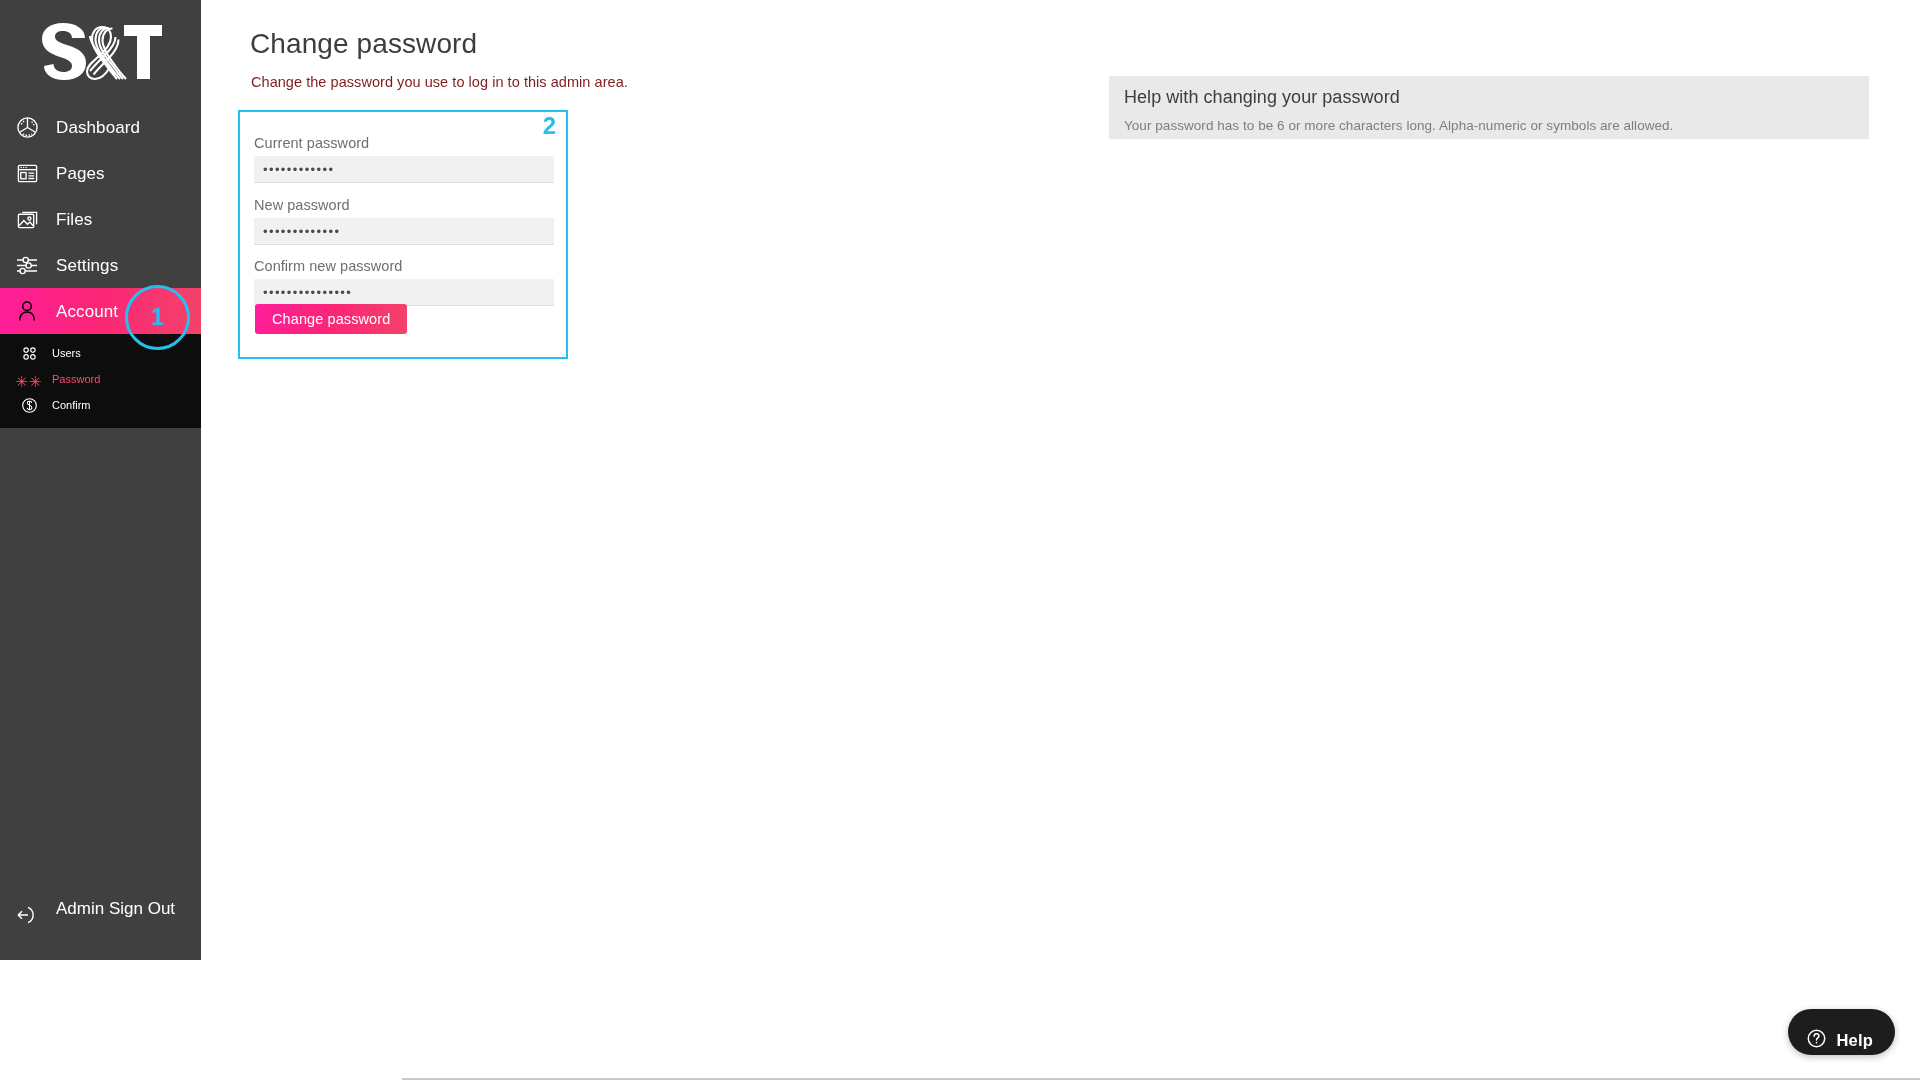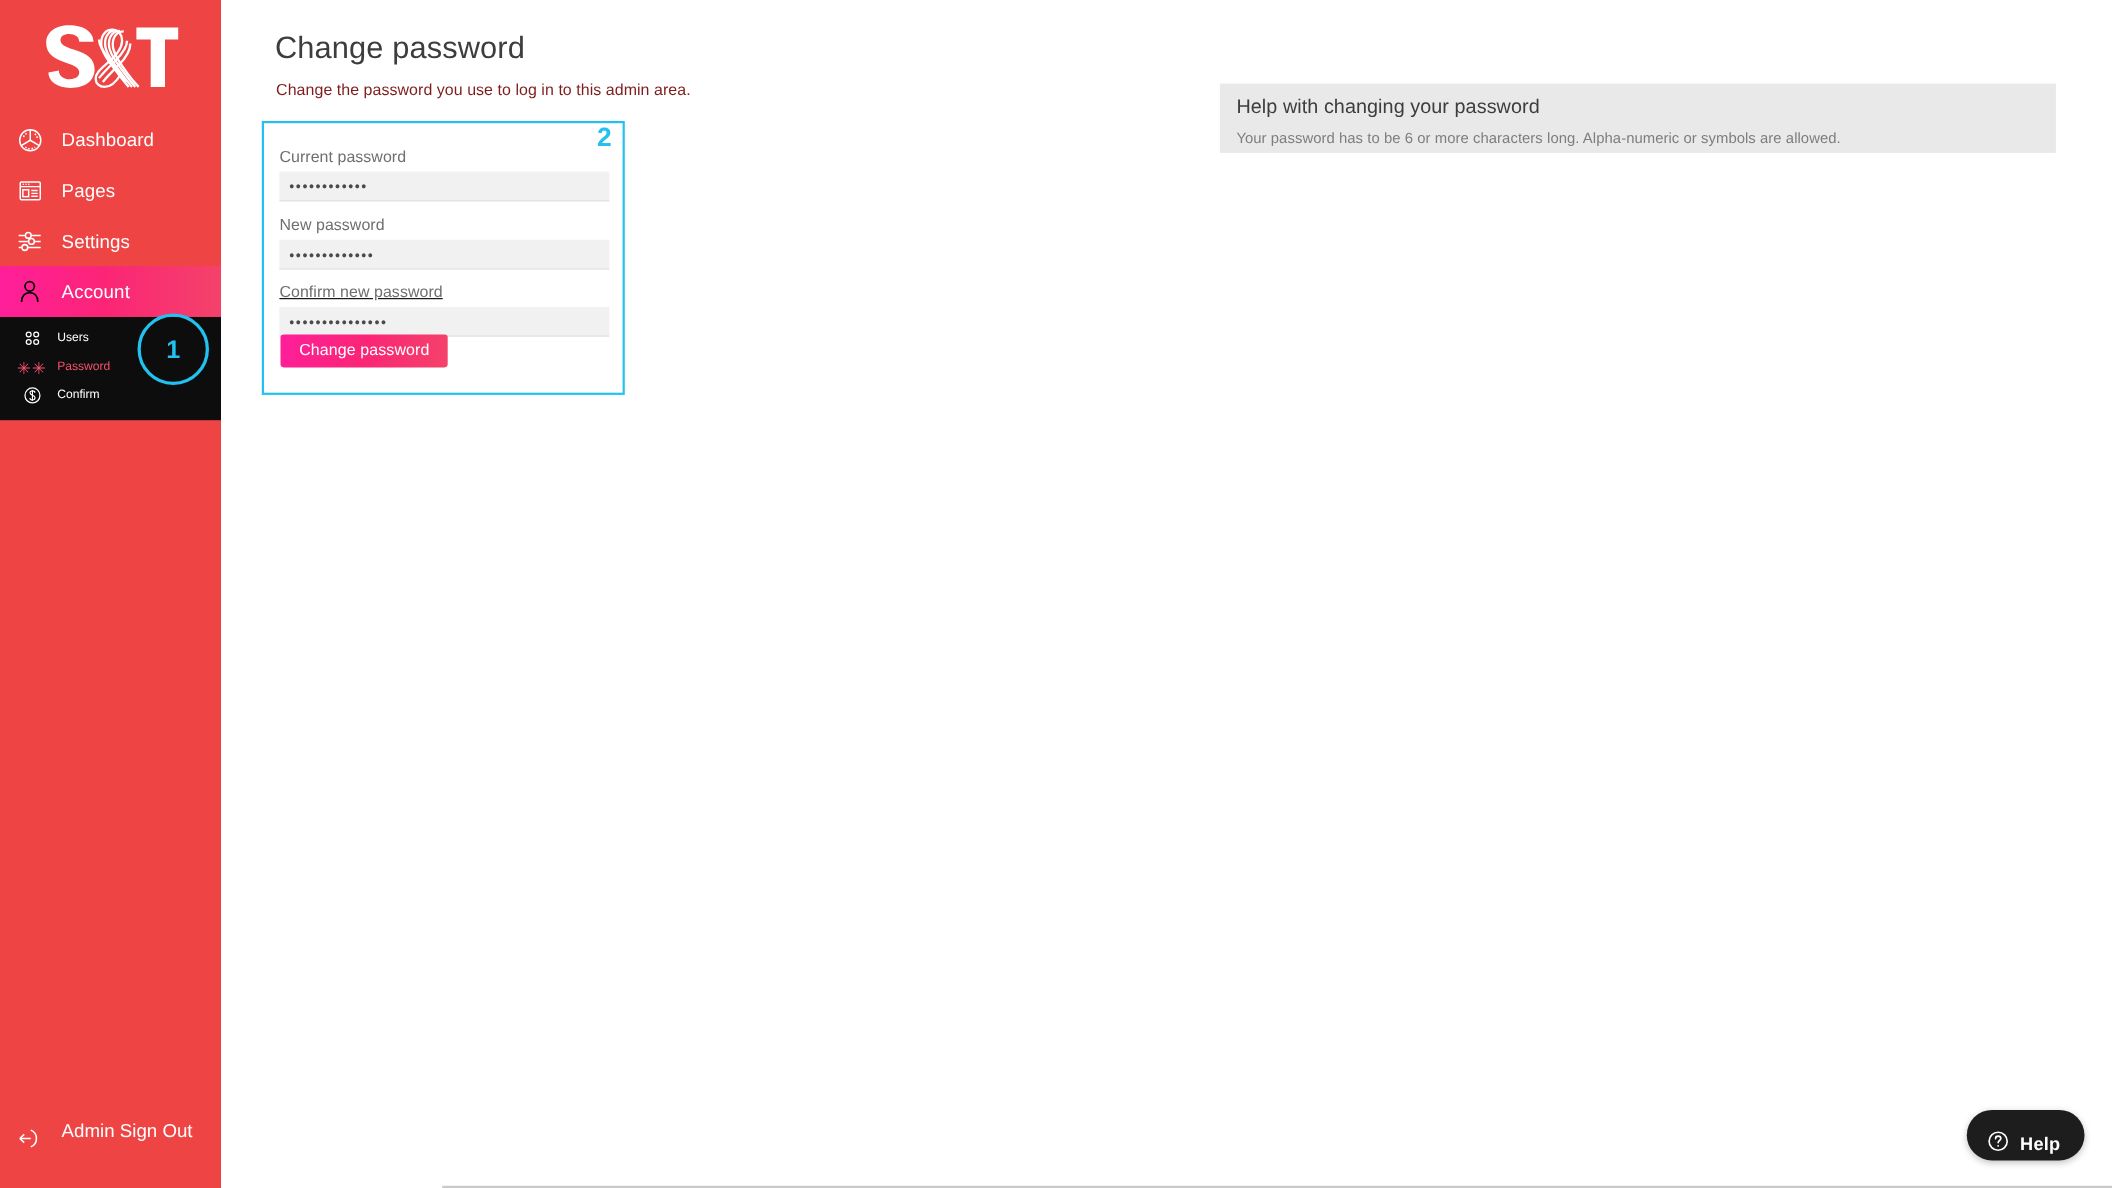--- a/index.html
+++ b/index.html
@@ -14,22 +14,22 @@
     position: relative;
     width: 1920px; height: 1080px;
     display: flex;
     background: #ffffff;
   }
 
   
   .sidebar {
     position: relative;
     width: 201px;
-    height: 1080px;
-    background: #ef4444;
+    height: 960px;
+    background: #404040;
     flex: 0 0 201px;
     color: #ffffff;
   }
   .logo-wrap {
     height: 100px;
     display: flex;
     align-items: center;
     justify-content: center;
     padding-top: 6px;
   }
@@ -166,21 +166,21 @@
     border-bottom: 1px solid #dedede;
     padding: 0 9px;
     font-size: 13px;
     color: #4a4a4a;
     font-family: "Liberation Sans", sans-serif;
     letter-spacing: 1.4px;
     outline: none;
   }
   .f1 { top: 13px; }
   .f2 { top: 75px; }
-  .f3 { top: 136px; text-decoration: underline; }
+  .f3 { top: 136px; }
 
   .btn-change {
     position: absolute;
     left: 15px;
     top: 192px;
     height: 30px;
     padding: 0 17px;
     border: none;
     border-radius: 3px;
     background: linear-gradient(100deg, #ff1e9a 0%, #fb2576 50%, #f4426a 100%);
@@ -305,20 +305,31 @@
             <circle cx="5.4" cy="5.8" r="0.75" fill="#ffffff" stroke="none"></circle>
             <circle cx="8" cy="5.8" r="0.75" fill="#ffffff" stroke="none"></circle>
             <circle cx="10.6" cy="5.8" r="0.75" fill="#ffffff" stroke="none"></circle>
             <rect x="5" y="11" width="5.5" height="6.5"></rect>
             <path d="M13 11.6 L19 11.6 M13 14.4 L19 14.4 M13 17.2 L19 17.2"></path>
           </svg>
         </span>
         <span class="lbl">Pages</span>
       </div>
 
+      <div class="nav-item">
+        <span class="ico">
+          <svg width="23" height="23" viewBox="0 0 24 24" fill="none" stroke="#ffffff" stroke-width="1.4">
+            <path d="M6.5 4.5 L21.5 4.5 L21.5 17"></path>
+            <rect x="2.5" y="6.5" width="16" height="14" rx="1.2"></rect>
+            <circle cx="14" cy="11" r="1.6"></circle>
+            <path d="M3.2 18.5 L8.2 13 L12 17 L14.5 14.6 L18 18.5"></path>
+          </svg>
+        </span>
+        <span class="lbl">Files</span>
+      </div>
 
       <div class="nav-item">
         <span class="ico">
           <svg width="24" height="24" viewBox="0 0 24 24" fill="none" stroke="#ffffff" stroke-width="1.4">
             <path d="M2 7 L8 7 M13 7 L22 7"></path>
             <circle cx="10.7" cy="7" r="2.6"></circle>
             <path d="M2 12.5 L11 12.5 M16 12.5 L22 12.5"></path>
             <circle cx="13.6" cy="12.5" r="2.6"></circle>
             <path d="M2 18 L5 18 M10 18 L22 18"></path>
             <circle cx="7.6" cy="18" r="2.6"></circle>

